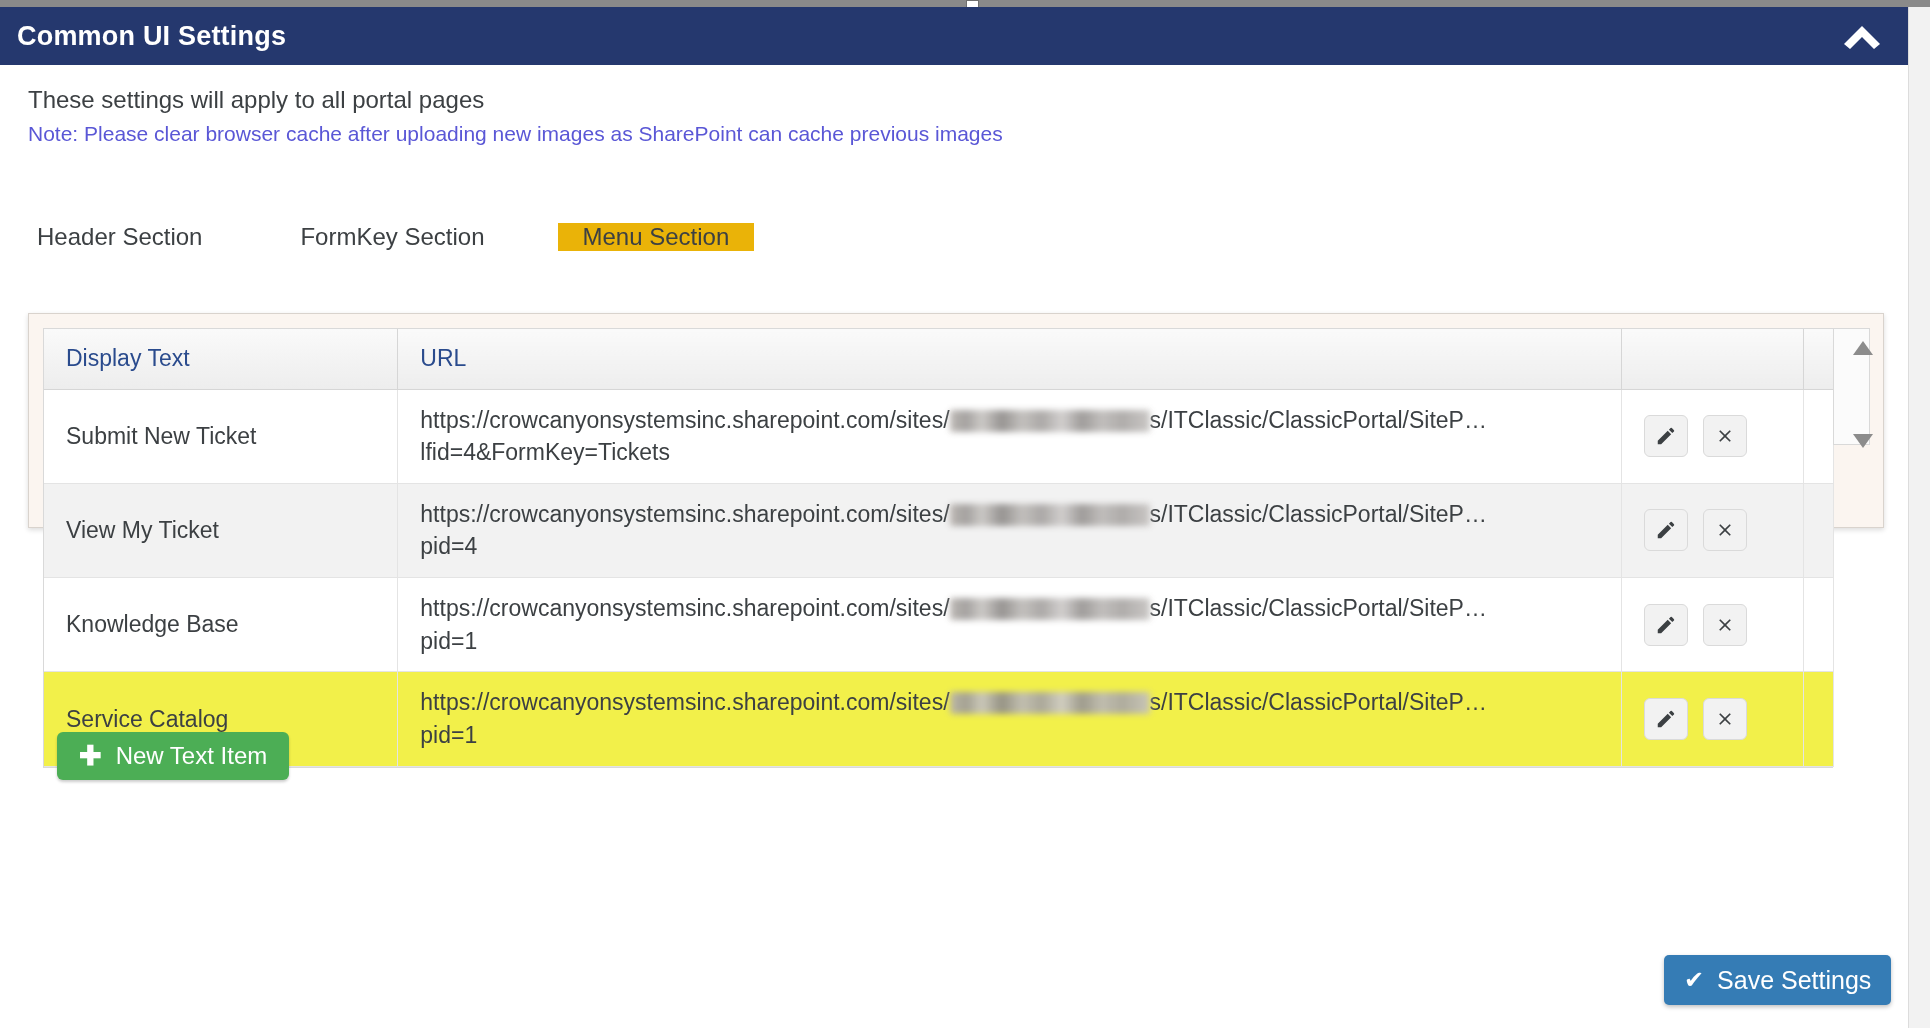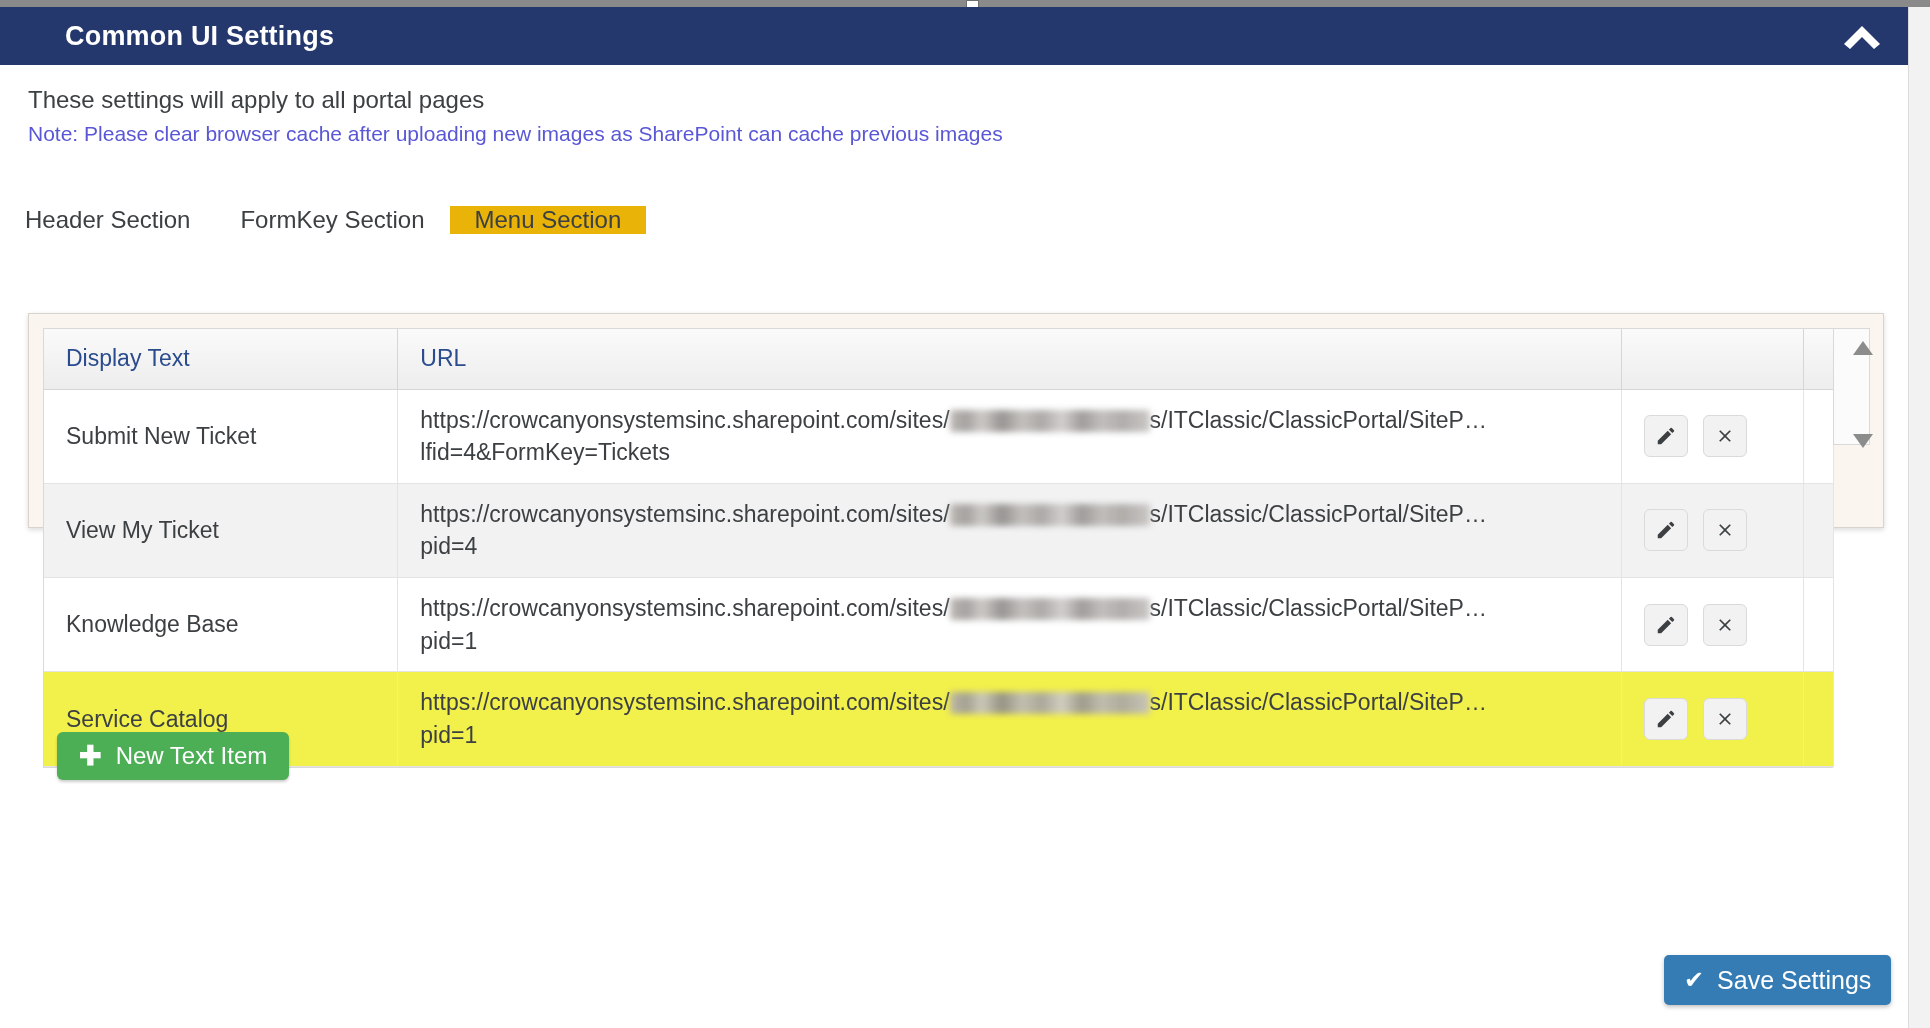--- a/index.html
+++ b/index.html
@@ -37,21 +37,21 @@
     width: 22px; height: 1021px;
     background: #f2f2f2;
     border-left: 1px solid #dcdcdc;
   }
 
   
   .titlebar {
     position: absolute; left: 0; top: 7px;
     width: 1908px; height: 58px;
     background: #25386e;
-    display: flex; align-items: center; padding-left: 48px;
+    display: flex; align-items: center;
   }
   .titlebar-title {
     color: #ffffff;
     font-size: 27px;
     font-weight: bold;
     margin-left: 17px;
     letter-spacing: .2px;
     white-space: nowrap;
   }
   .collapse-btn {
@@ -77,23 +77,24 @@
   }
   .note {
     position: absolute; left: 28px; top: 57px;
     font-size: 21px;
     color: #5a57d6;
     white-space: nowrap;
   }
 
   
   .tabs {
-    position: absolute; left: 0px; top: 124px;
-    display: flex; align-items: center;
+    position: absolute; left: 12px; top: 124px;
+    display: flex; align-items: flex-end;
     height: 62px;
+    gap: 48px;
   }
   .tab {
     display: flex; align-items: center; justify-content: center;
     padding: 0 25px;
     font-size: 24px;
     color: #3c4043;
     white-space: nowrap;
     cursor: pointer;
     background: transparent;
   }

